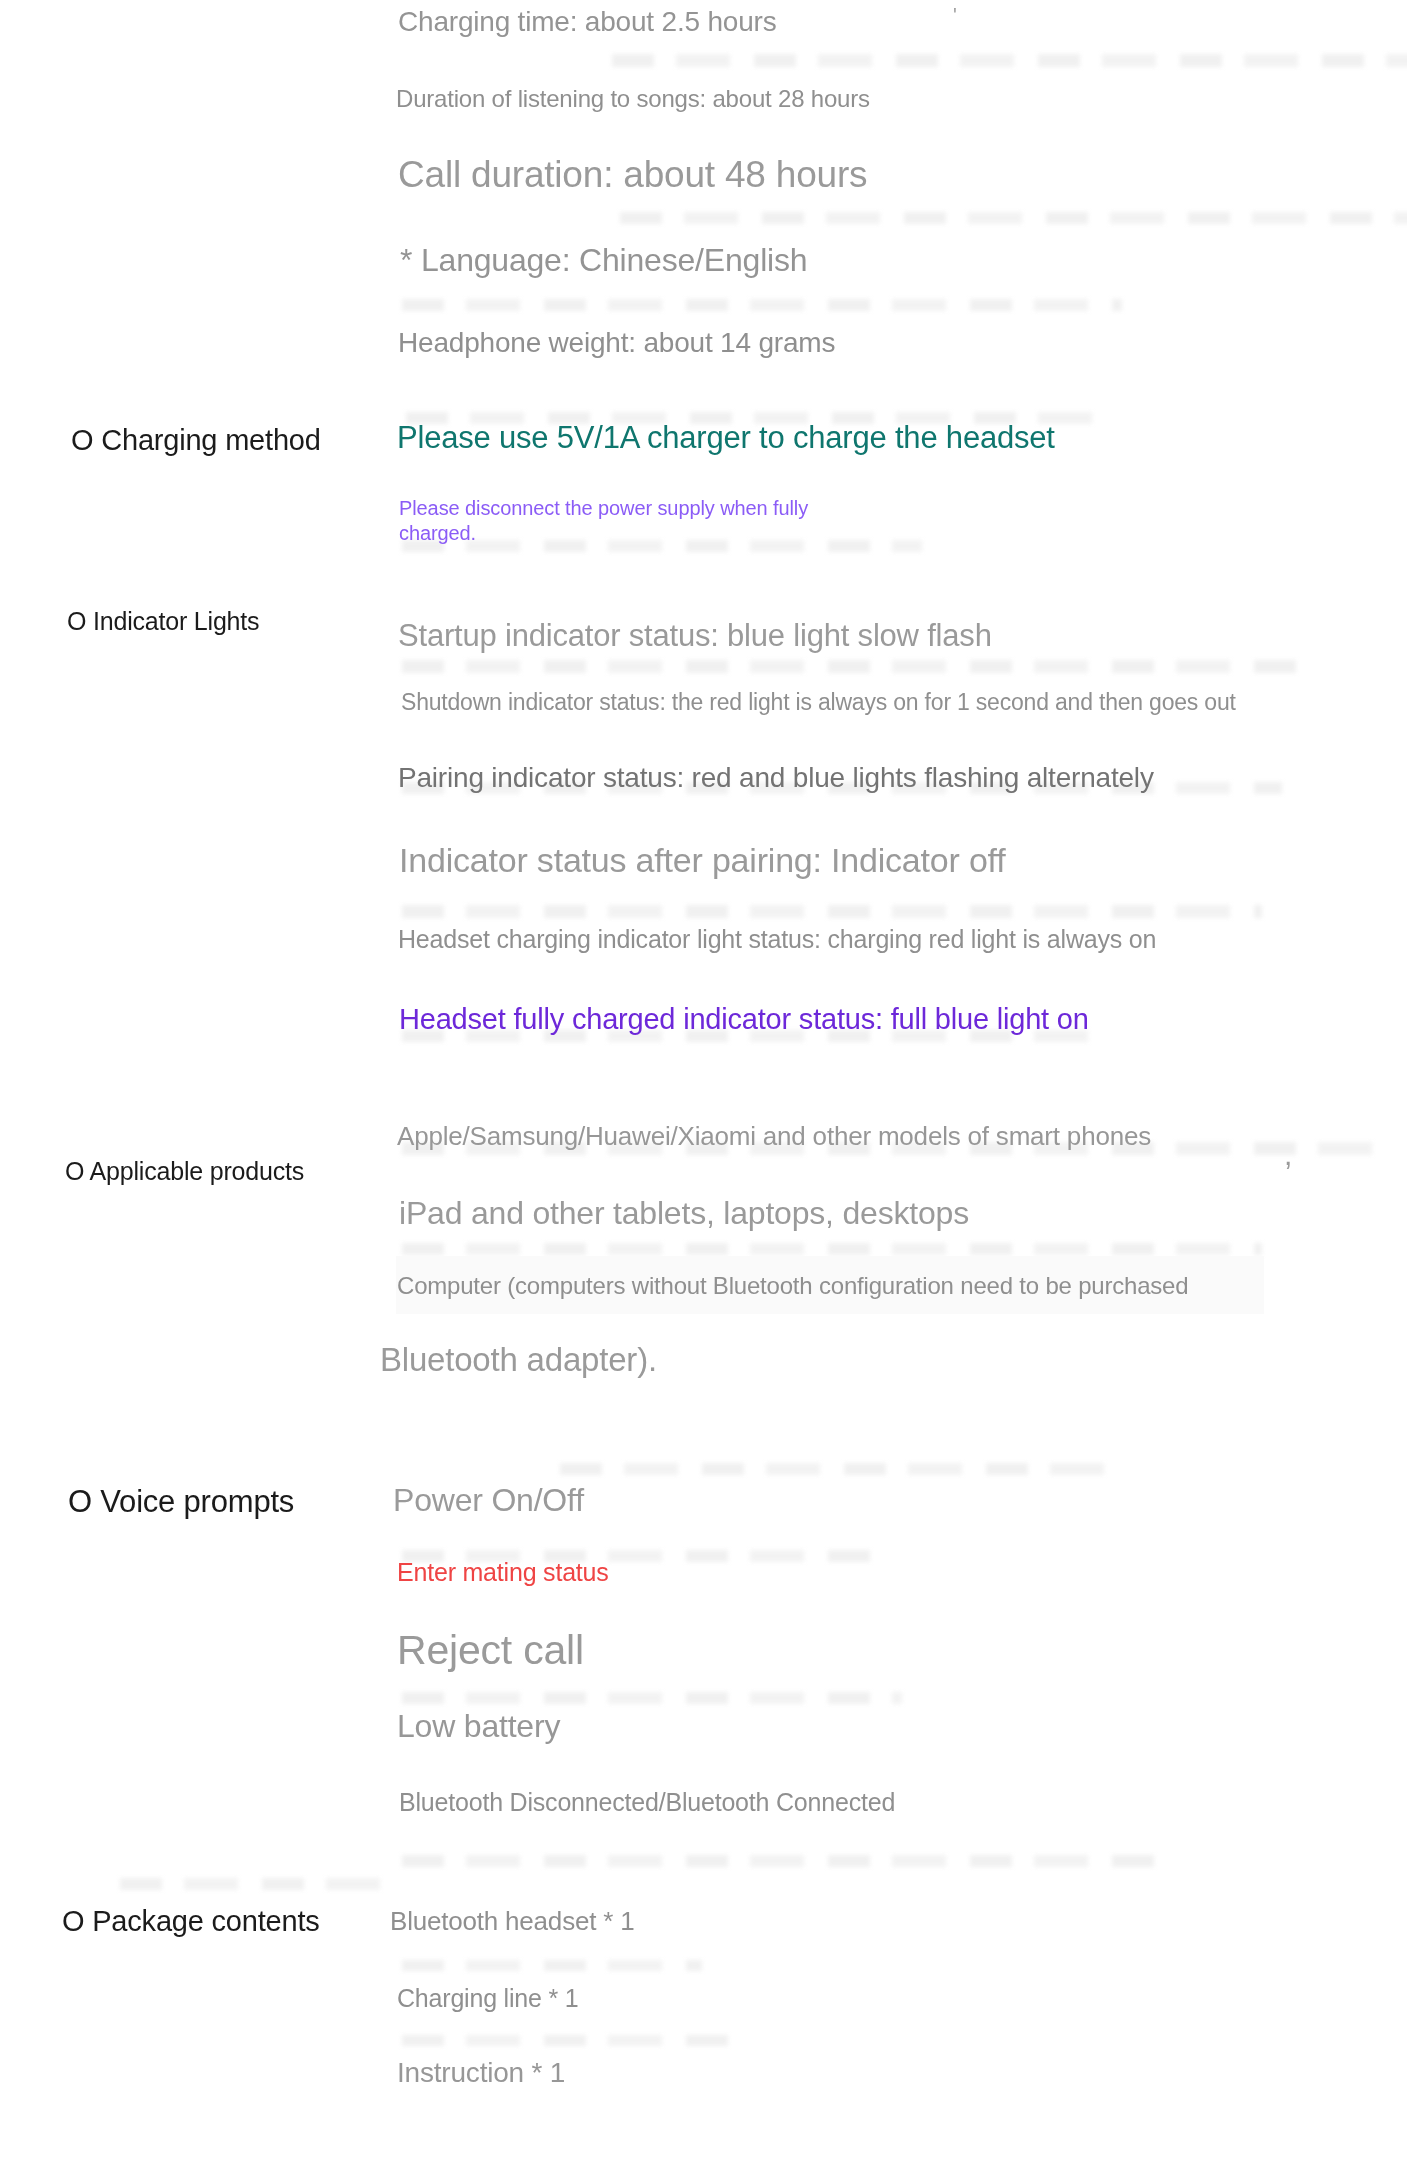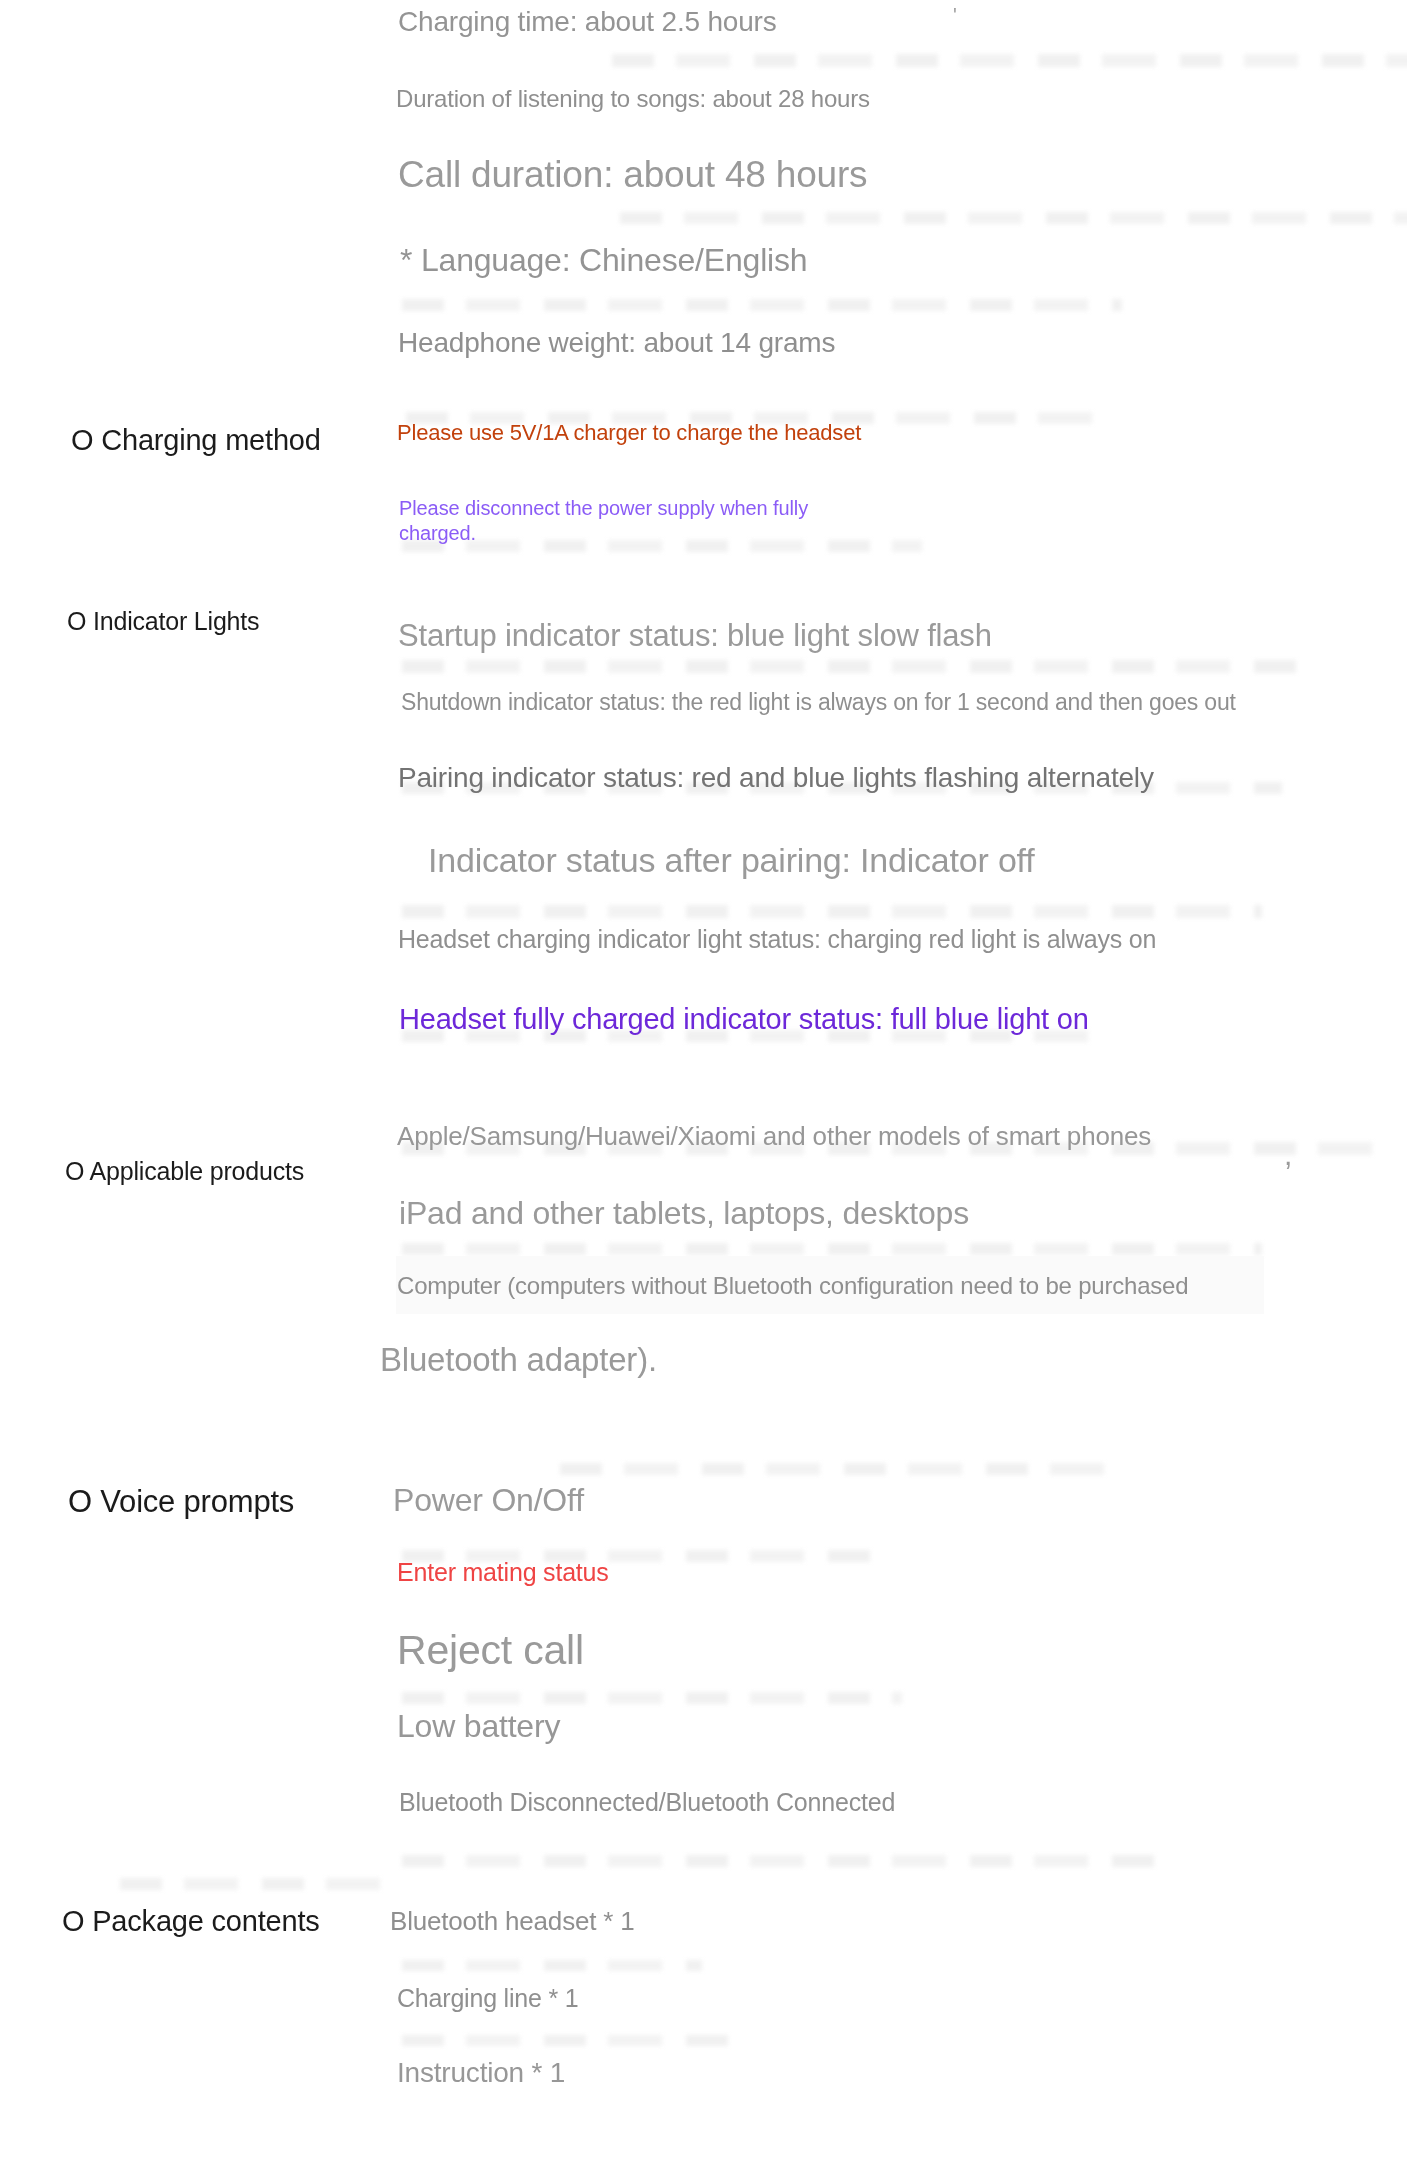--- a/index.html
+++ b/index.html
@@ -79,28 +79,28 @@
   <div class="ghost" style="left:402px; top:1960px; width:300px; height:11px;"></div>
   <div class="ghost" style="left:402px; top:2035px; width:330px; height:11px;"></div>
 
   <div class="t" style="left:398px; top:6px;   font-size:28px; color:#949494;">Charging time: about 2.5 hours</div>
   <div class="t" style="left:396px; top:85px;  font-size:24px; color:#8f8f8f;">Duration of listening to songs: about 28 hours</div>
   <div class="t" style="left:398px; top:154px; font-size:37px; color:#9a9a9a;">Call duration: about 48 hours</div>
   <div class="t" style="left:400px; top:242px; font-size:32px; color:#949494;">* Language: Chinese/English</div>
   <div class="t" style="left:398px; top:327px; font-size:28px; color:#8f8f8f;">Headphone weight: about 14 grams</div>
 
   <div class="lbl" style="left:71px;  top:424px; font-size:29px;">O Charging method</div>
-  <div class="t" style="left:397px; top:420px; font-size:22px; color:#c2410c;">Please use 5V/1A charger to charge the headset</div>
+  <div class="t" style="left:397px; top:420px; font-size:31px; color:#0f766e;">Please use 5V/1A charger to charge the headset</div>
   <div class="note" style="left:399px; top:496px; width:460px; font-size:20px;">Please disconnect the power supply when fully charged.</div>
 
   <div class="lbl" style="left:67px;  top:607px;  font-size:25px;">O Indicator Lights</div>
   <div class="t" style="left:398px; top:618px;  font-size:31px; color:#9a9a9a;">Startup indicator status: blue light slow flash</div>
   <div class="t" style="left:401px; top:689px;  font-size:23px; color:#8f8f8f;">Shutdown indicator status: the red light is always on for 1 second and then goes out</div>
   <div class="t" style="left:398px; top:762px;  font-size:28px; color:#737373;">Pairing indicator status: red and blue lights flashing alternately</div>
-  <div class="t" style="left:399px; top:841px;  font-size:34px; color:#9a9a9a;margin-left:29px;">Indicator status after pairing: Indicator off</div>
+  <div class="t" style="left:399px; top:841px;  font-size:34px; color:#9a9a9a;">Indicator status after pairing: Indicator off</div>
   <div class="t" style="left:398px; top:925px;  font-size:25px; color:#8f8f8f;">Headset charging indicator light status: charging red light is always on</div>
   <div class="t" style="left:399px; top:1003px; font-size:29px; color:#6d28d9;">Headset fully charged indicator status: full blue light on</div>
 
   <div class="lbl" style="left:65px;  top:1126px; font-size:25px;margin-top:31px;">O Applicable products</div>
   <div class="t" style="left:397px; top:1122px; font-size:26px; color:#979797;">Apple/Samsung/Huawei/Xiaomi and other models of smart phones</div>
   <div class="t" style="left:399px; top:1195px; font-size:32px; color:#9a9a9a;">iPad and other tablets, laptops, desktops</div>
   <div class="t" style="left:397px; top:1272px; font-size:24px; color:#8f8f8f;">Computer (computers without Bluetooth configuration need to be purchased</div>
   <div class="t" style="left:380px; top:1341px; font-size:33px; color:#9a9a9a;">Bluetooth adapter).</div>
 
   <div class="lbl" style="left:68px;  top:1484px; font-size:31px;">O Voice prompts</div>

